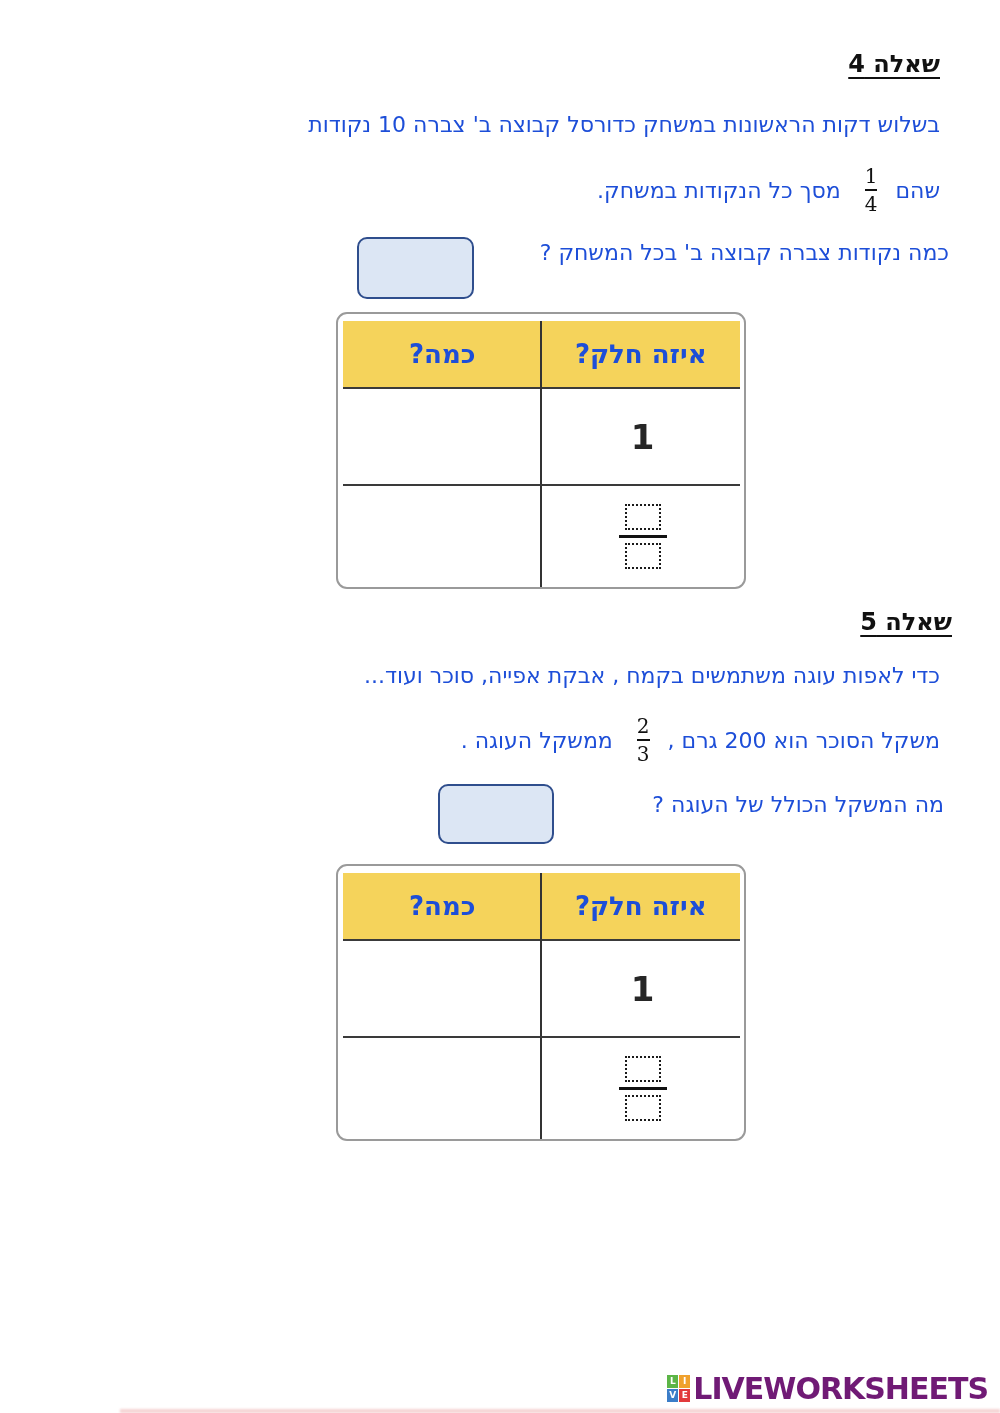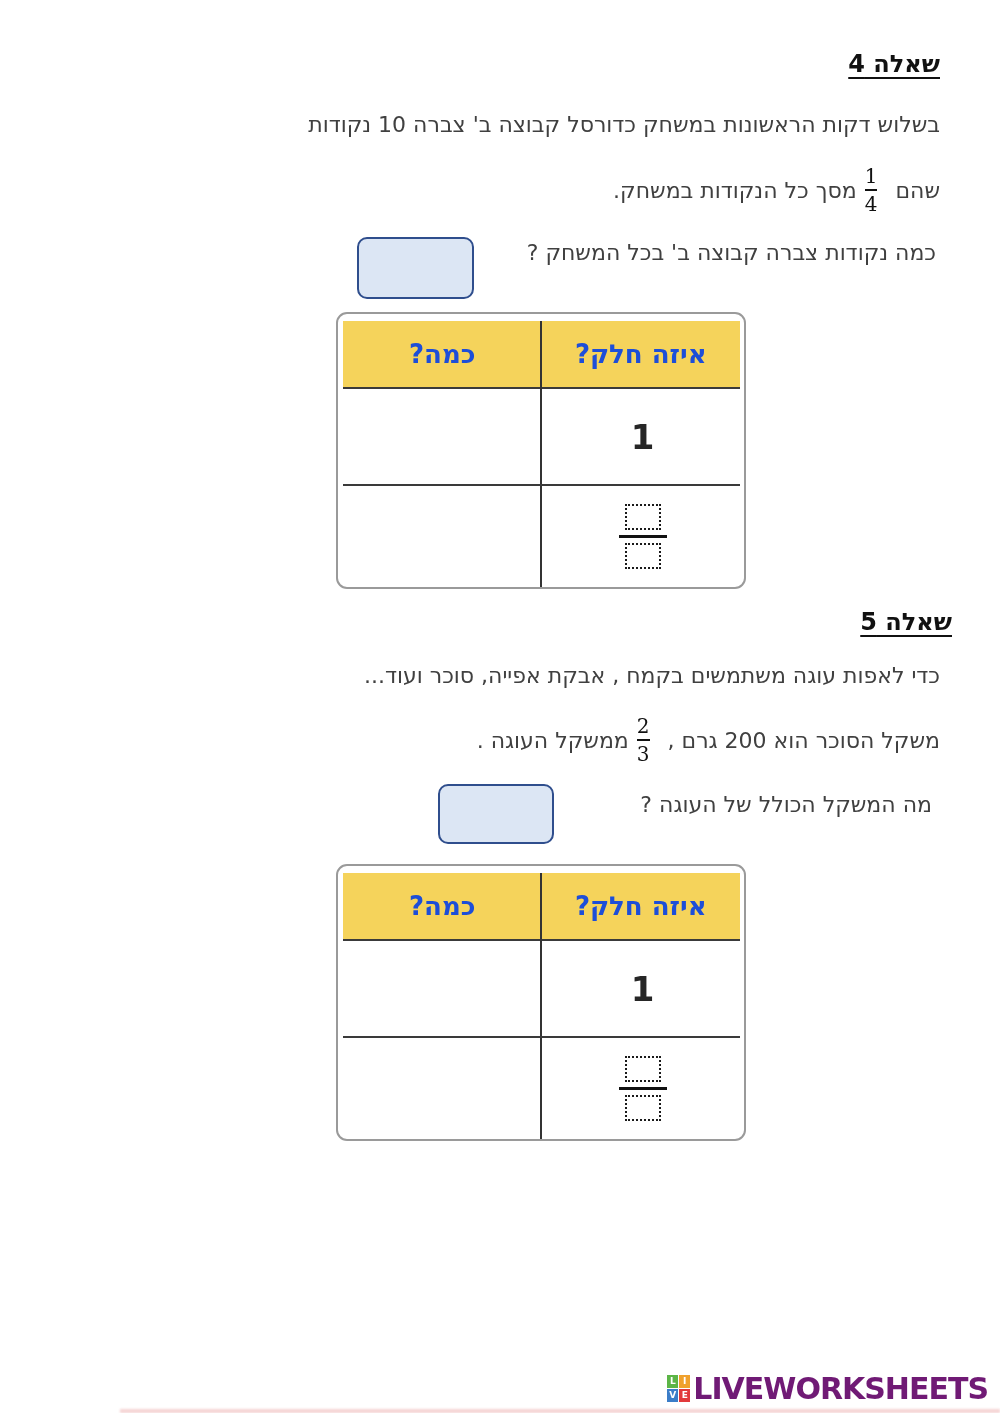--- a/index.html
+++ b/index.html
@@ -5,25 +5,25 @@
   html,body{margin:0;padding:0;background:#fff;}
   #page{position:relative;width:1000px;height:1413px;background:#ffffff;overflow:hidden;
         font-family:"DejaVu Sans",sans-serif;color:#1a1a1a;margin:0 auto;}
 
   .rtl{direction:rtl;unicode-bidi:embed;}
   .abs{position:absolute;}
   .nowrap{white-space:nowrap;}
 
   .q-title{font-size:24px;font-weight:bold;text-decoration:underline;
            text-underline-offset:5px;color:#111;}
-  .body-text{font-size:22px;color:#404040;}
+  .body-text{font-size:22px;color:#1d4ed8;}
 
   .frac-line{display:flex;direction:rtl;align-items:center;}
   .frac-line .before{margin-left:18px;}
-  .frac-line .after{margin-right:8px;}
+  .frac-line .after{margin-right:24px;}
   .frac{display:inline-flex;flex-direction:column;align-items:center;
         font-family:"DejaVu Serif",serif;font-size:20px;line-height:1.1;color:#111;}
   .frac .bar{align-self:stretch;height:2px;background:#111;margin:2px 0;}
 
   .answer-box{position:absolute;background:#dce6f4;border:2px solid #2f4e8d;
               border-radius:10px;outline:none;box-sizing:border-box;}
 
   
   .ftable{position:absolute;left:336px;width:410px;height:277px;background:#fff;
           border:2px solid #9a9a9a;border-radius:11px;box-sizing:border-box;}
@@ -66,21 +66,21 @@
   <div class="abs frac-line" style="top:152px;right:60px;height:76px;">
     <span class="body-text before">שהם</span>
     <span class="frac">
       <span>1</span>
       <span class="bar"></span>
       <span>4</span>
     </span>
     <span class="body-text after">מסך כל הנקודות במשחק.</span>
   </div>
 
-  <div class="abs rtl body-text nowrap" style="top:240px;right:64px;">כמה נקודות צברה קבוצה ב' בכל המשחק ?</div>
+  <div class="abs rtl body-text nowrap" style="top:240px;right:51px;">כמה נקודות צברה קבוצה ב' בכל המשחק ?</div>
 
   <input type="text" class="answer-box" style="left: 357px; top: 237px; width: 117px; height: 62px;" value="">
 
   <div class="ftable" style="top:312px;">
     <div class="t-header">
       <div class="hcell">איזה חלק?</div>
       <div class="hcell">כמה?</div>
     </div>
     <div class="t-vline"></div>
     <div class="t-hline"></div>
@@ -101,21 +101,21 @@
   <div class="abs frac-line" style="top:702px;right:60px;height:76px;">
     <span class="body-text before">משקל הסוכר הוא 200 גרם  ,</span>
     <span class="frac">
       <span>2</span>
       <span class="bar"></span>
       <span>3</span>
     </span>
     <span class="body-text after">ממשקל העוגה .</span>
   </div>
 
-  <div class="abs rtl body-text nowrap" style="top:792px;right:68px;">מה המשקל הכולל של העוגה ?</div>
+  <div class="abs rtl body-text nowrap" style="top:792px;right:56px;">מה המשקל הכולל של העוגה ?</div>
 
   <input type="text" class="answer-box" style="left: 438px; top: 784px; width: 116px; height: 60px;" value="">
 
   <div class="ftable" style="top:864px;">
     <div class="t-header">
       <div class="hcell">איזה חלק?</div>
       <div class="hcell">כמה?</div>
     </div>
     <div class="t-vline"></div>
     <div class="t-hline"></div>

